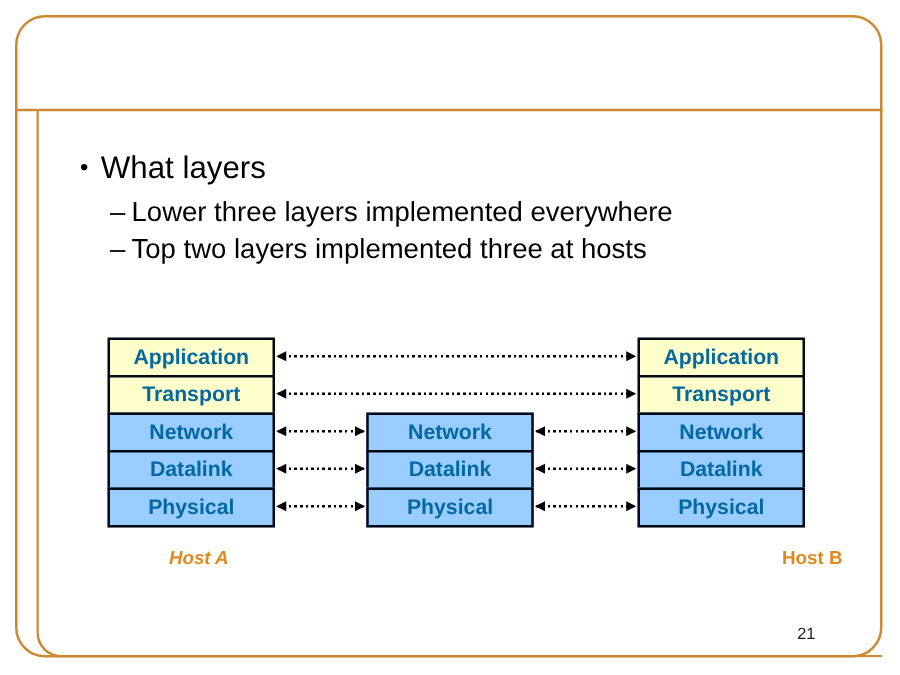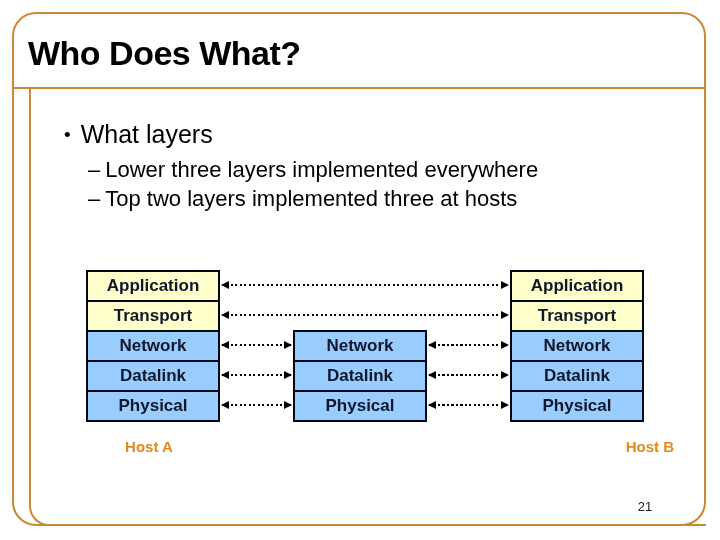--- a/index.html
+++ b/index.html
@@ -46,21 +46,21 @@
   .sub-0{top:157px;}
   .sub-1{top:186px;}
   
   .stack{position:absolute;width:134px;}
   .stack-a{left:86px;top:270px;}
   .stack-r{left:293px;top:330px;}
   .stack-b{left:510px;top:270px;}
   .row{
     height:32px;margin-top:-2px;border:2px solid var(--box-border);box-sizing:border-box;
     display:flex;align-items:center;justify-content:center;
-    font-size:17px;font-weight:bold;color:#0f172a;
+    font-size:17px;font-weight:bold;color:#0369a1;
   }
   .stack .row:first-child{margin-top:0;}
   .row.upper{background:var(--upper-layer-fill);}
   .row.lower{background:var(--lower-layer-fill);}
   
   .arrow{
     position:absolute;height:2px;
     background-image:repeating-linear-gradient(90deg,#000 0 2px,transparent 2px 4.5px);
   }
   .arrow::before,.arrow::after{
@@ -75,38 +75,37 @@
   .ar-net-r{left:429px;top:344px;width:79px;}
   .ar-dl-l {left:222px;top:374px;width:69px;}
   .ar-dl-r {left:429px;top:374px;width:79px;}
   .ar-ph-l {left:222px;top:404px;width:69px;}
   .ar-ph-r {left:429px;top:404px;width:79px;}
   
   .host-label{
     position:absolute;top:438px;width:134px;text-align:center;
     font-size:15px;font-weight:bold;color:var(--host-label);
   }
-  .label-a{left:82px;}
+  .label-a{left:92px;font-style:italic;}
   .label-r{left:293px;}
   .label-b{left:540px;text-align:right;}
   .page-number{
     position:absolute;left:630px;top:499px;width:30px;text-align:center;
     font-size:13px;color:#1a1a1a;
   }
 </style>
 </head>
 <body>
 
 <div class="slide">
 
   <div class="outer-frame"></div>
   <div class="title-divider"></div>
   <div class="content-frame"></div>
 
-  <h1 class="title">Who Does What?</h1>
 
   <div class="bullet-main">
     <span class="marker">•</span>
     <span>What layers</span>
   </div>
 
   <div class="bullet-sub sub-0">
     <span class="marker">–</span>
     <span>Lower three layers implemented everywhere</span>
   </div>

